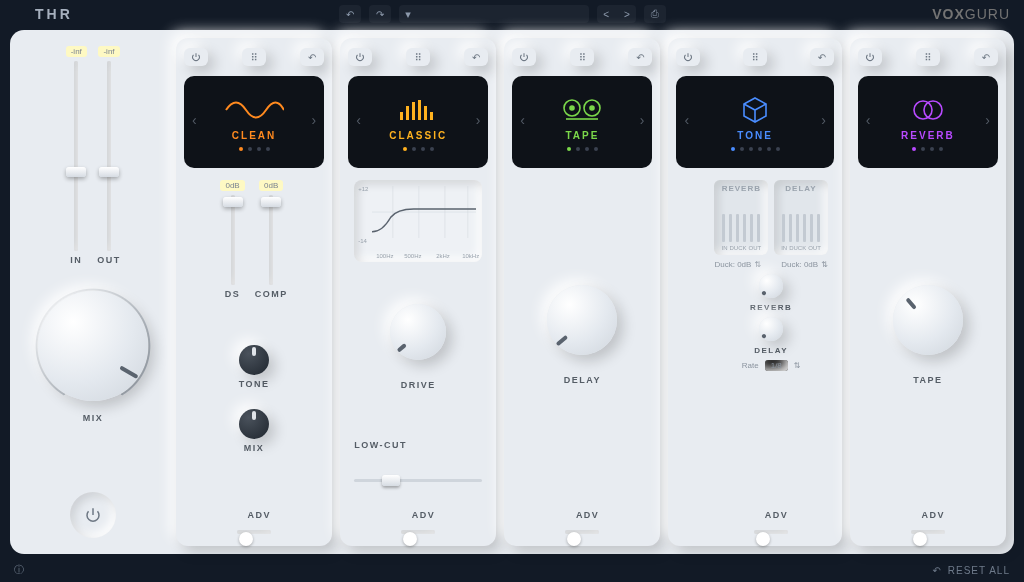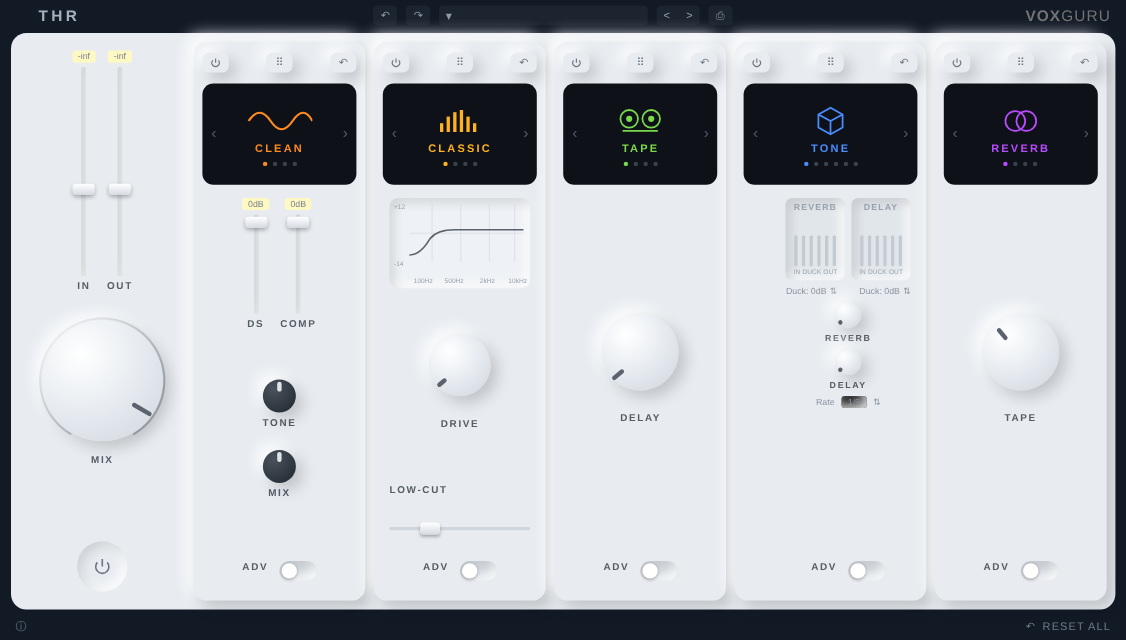--- a/index.html
+++ b/index.html
@@ -54,21 +54,21 @@
   .tick-ring::before{content:"";position:absolute;inset:0;border-radius:50%;background:conic-gradient(from 210deg,#aab3bd 0 300deg,transparent 300deg);-webkit-mask:radial-gradient(circle,transparent 58%,#000 59%,#000 60%,transparent 61%);}
   
   .vslider{width:22px;height:190px;display:flex;flex-direction:column;align-items:center;gap:4px;}
   .vslider .track{flex:1;width:4px;background:#cfd5dc;border-radius:2px;position:relative;box-shadow:var(--shadow-in);}
   .vslider .thumb{position:absolute;left:-8px;width:20px;height:10px;border-radius:3px;background:linear-gradient(#fff,#d6dce3);box-shadow:0 2px 4px rgba(0,0,0,.3);}
   .badge{font-size:8px;background:#fef9c3;padding:1px 5px;border-radius:3px;color:#7b8490;}
   .hslider{width:100%;height:20px;display:flex;align-items:center;}
   .hslider .tr{flex:1;height:3px;background:#cfd5dc;border-radius:2px;position:relative;}
   .hslider .th{position:absolute;top:-4px;width:18px;height:11px;border-radius:3px;background:linear-gradient(#fff,#d6dce3);box-shadow:0 2px 3px rgba(0,0,0,.3);}
   
-  .adv-row{display:flex;align-items:flex-start;gap:10px;margin-top:auto;height:24px;}
+  .adv-row{display:flex;align-items:flex-end;gap:10px;margin-top:auto;height:24px;flex-direction:column;}
   .toggle{width:34px;height:18px;border-radius:9px;background:#d6dce3;box-shadow:var(--shadow-in);position:relative;}
   .toggle::after{content:"";position:absolute;width:14px;height:14px;border-radius:50%;background:#fff;top:2px;left:2px;box-shadow:0 1px 3px rgba(0,0,0,.3);}
   
   .pwr-seat{width:46px;height:46px;border-radius:50%;box-shadow:var(--shadow-in);display:flex;align-items:center;justify-content:center;margin-top:auto;}
   
   .eq{width:100%;height:82px;border-radius:8px;box-shadow:var(--shadow-in);background:#eef1f5;position:relative;font-size:6px;color:#9aa3ad;}
   .eq svg{position:absolute;inset:6px 6px 16px 18px;}
   .eq .yl{position:absolute;left:4px;font-size:6px;}
   .eq .xl{position:absolute;bottom:3px;font-size:6px;}
   

